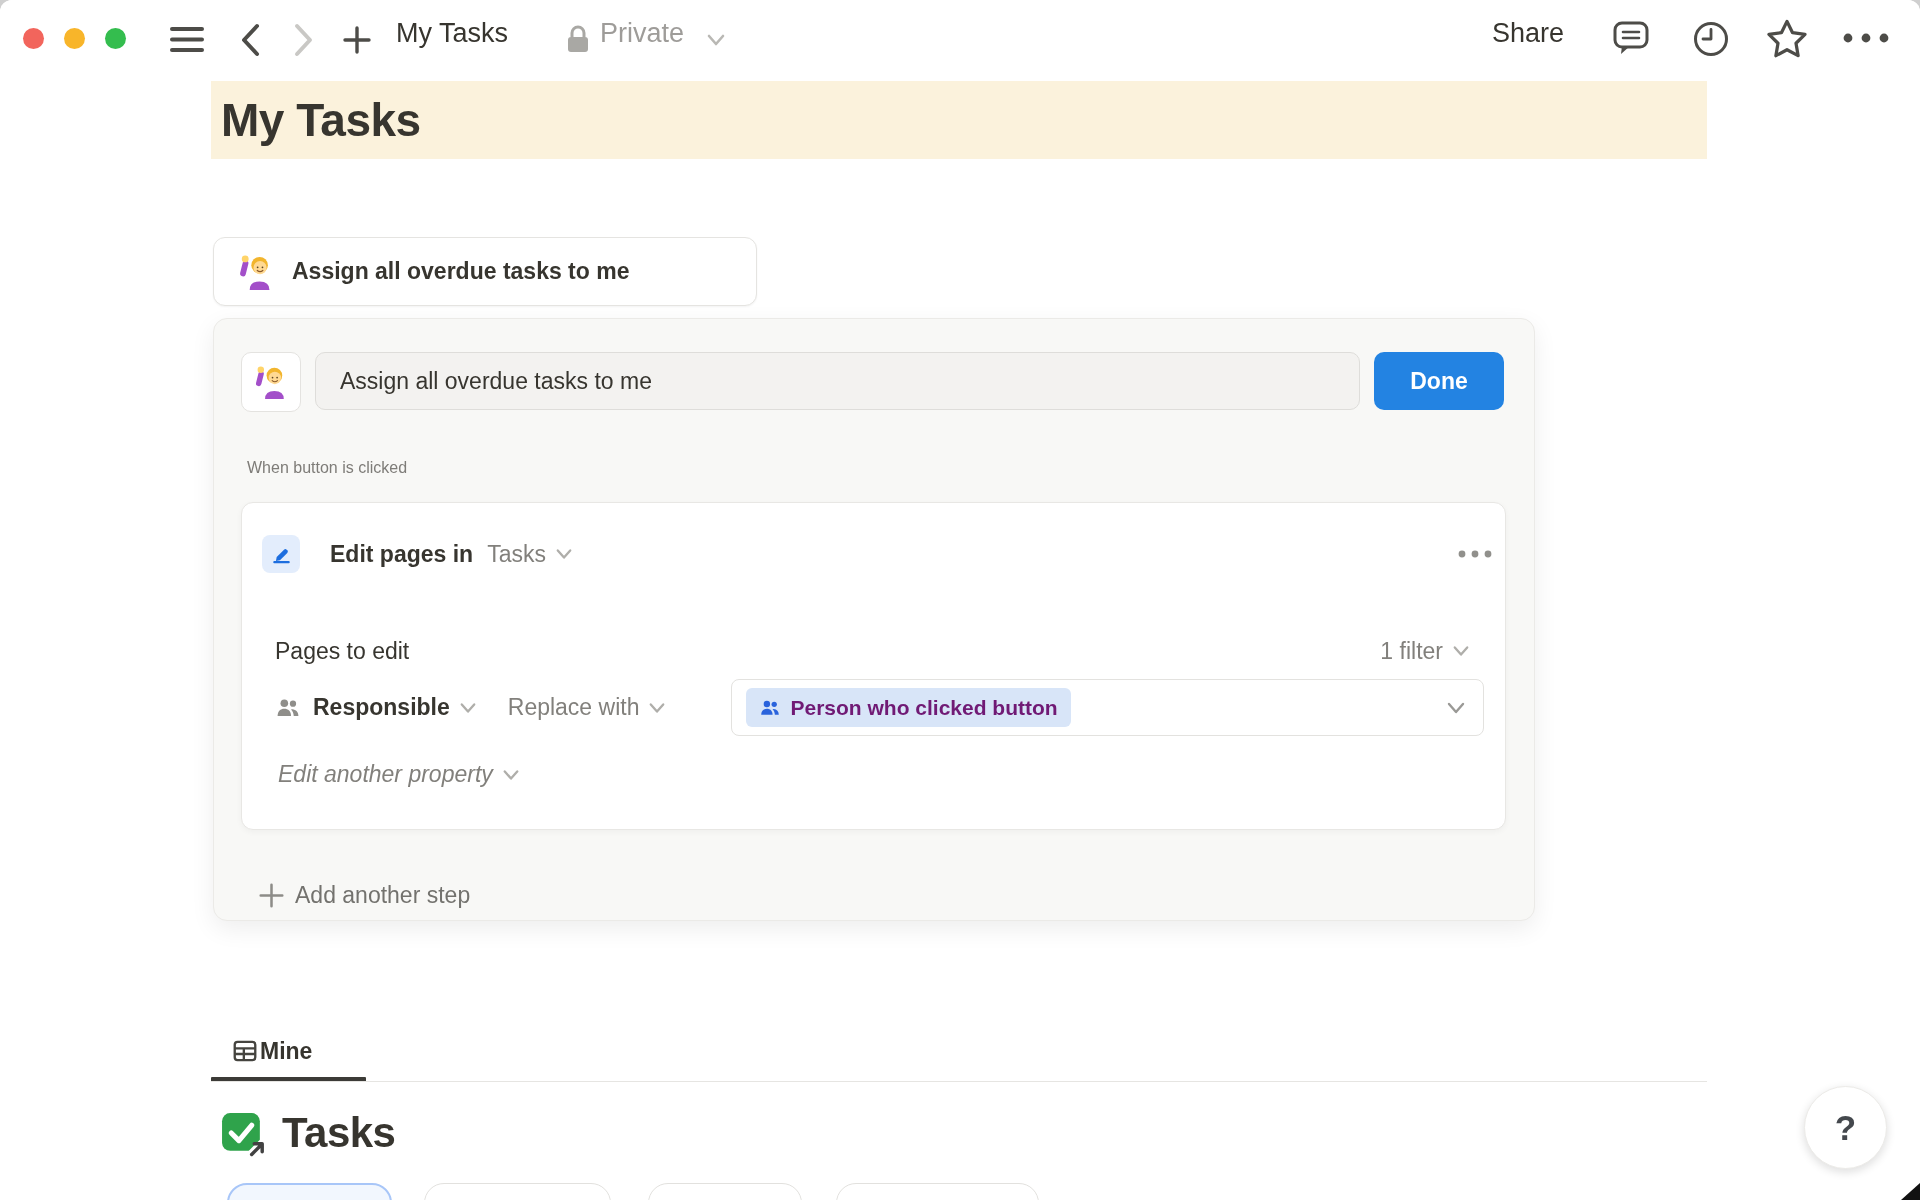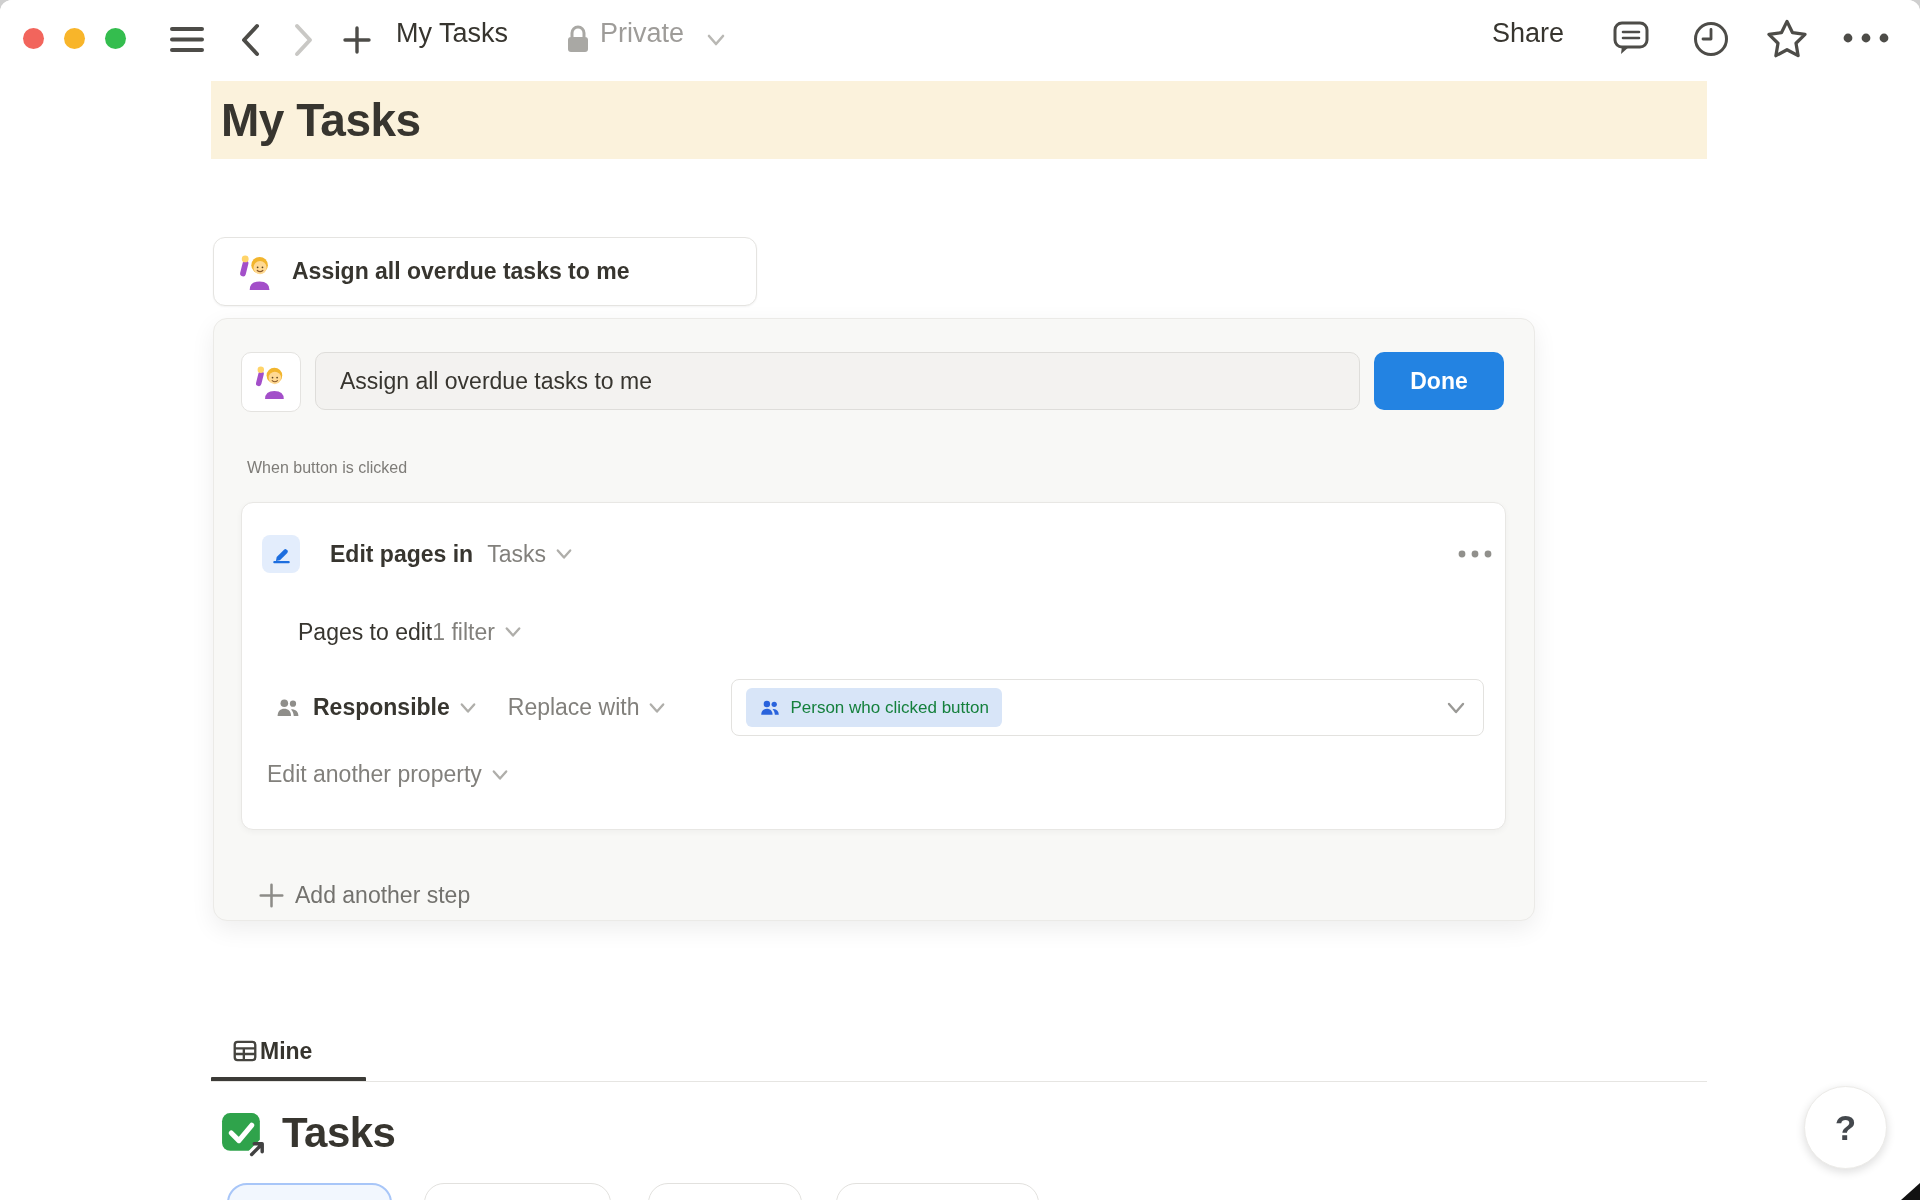--- a/index.html
+++ b/index.html
@@ -50,35 +50,35 @@
   .step-card{position:absolute;left:27px;top:183px;width:1263px;height:326px;background:#fff;
     border:1px solid #E8E7E4;border-radius:12px;box-shadow:0 2px 6px rgba(15,15,15,.04);}
   .action-row{position:absolute;left:20px;right:12px;top:31px;height:40px;
     display:flex;align-items:center;}
   .edit-icon-box{width:38px;height:38px;border-radius:8px;background:#E3EDFC;
     display:flex;align-items:center;justify-content:center;margin-right:30px;}
   .action-label{font-size:23px;font-weight:600;color:#37352F;}
   .dd{display:flex;align-items:center;gap:8px;color:#82807C;font-size:23px;cursor:pointer;}
   .target-dd{margin-left:14px;}
   .spacer{flex:1;}
-  .pages-row{position:absolute;left:33px;right:34px;top:109px;height:40px;
-    display:flex;align-items:center;margin-left:23px;}
+  .pages-row{position:absolute;left:33px;right:34px;top:128px;height:40px;
+    display:flex;align-items:center;justify-content:space-between;}
   .pages-label{font-size:23px;color:#37352F;}
   .prop-row{position:absolute;left:33px;right:21px;top:176px;height:57px;
     display:flex;align-items:center;}
   .prop-name{font-size:23px;font-weight:600;color:#37352F;margin-left:12px;}
   .prop-op{margin-left:30px;}
   .value-select{margin-left:64px;flex:1;height:57px;box-sizing:border-box;background:#fff;
     border:1px solid #E3E2DF;border-radius:8px;display:flex;align-items:center;
     padding:0 14px;position:relative;cursor:pointer;}
   .value-chip{display:flex;align-items:center;gap:9px;background:#D8E5F8;border-radius:6px;
     height:39px;padding:0 13px;}
-  .value-chip span{font-size:17px;font-weight:400;color:#15803d;}
+  .value-chip span{font-size:21px;font-weight:700;color:#701a75;}
   .select-chevron{position:absolute;right:16px;}
-  .add-prop-row{position:absolute;left:25px;top:258px;}
+  .add-prop-row{position:absolute;left:36px;top:258px;font-style:italic;}
   .add-step{position:absolute;left:44px;top:540px;height:50px;display:flex;
     align-items:flex-end;gap:10px;cursor:pointer;}
   .add-step span{font-size:23px;color:#73726E;}
 
   
   .view-tab{position:absolute;left:231px;top:1028px;height:46px;display:flex;
     align-items:center;gap:1px;cursor:pointer;}
   .view-tab span{font-size:23px;font-weight:600;color:#37352F;}
   .tab-underline{position:absolute;left:211px;top:1077px;width:155px;height:5px;
     background:#3C3B37;border-radius:1px;}

